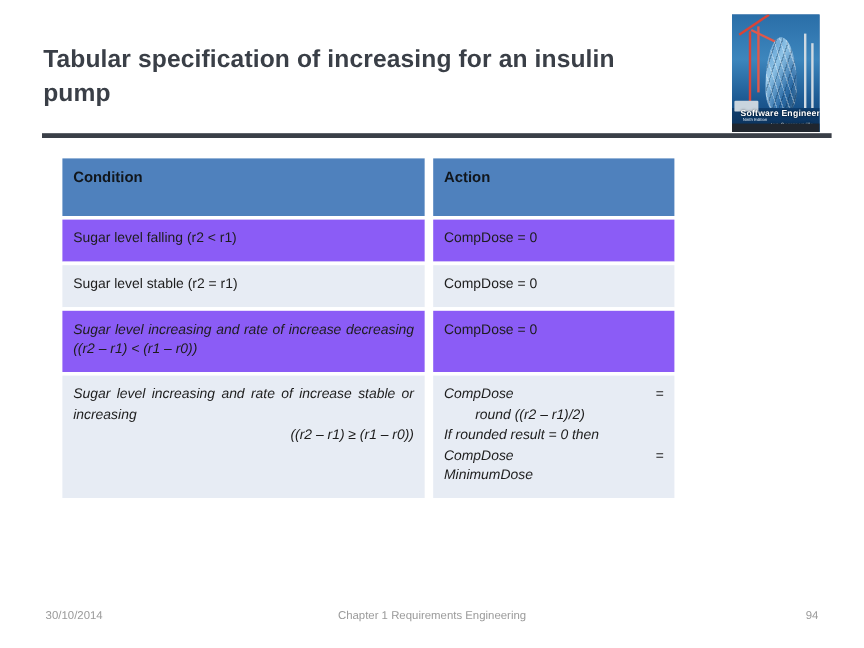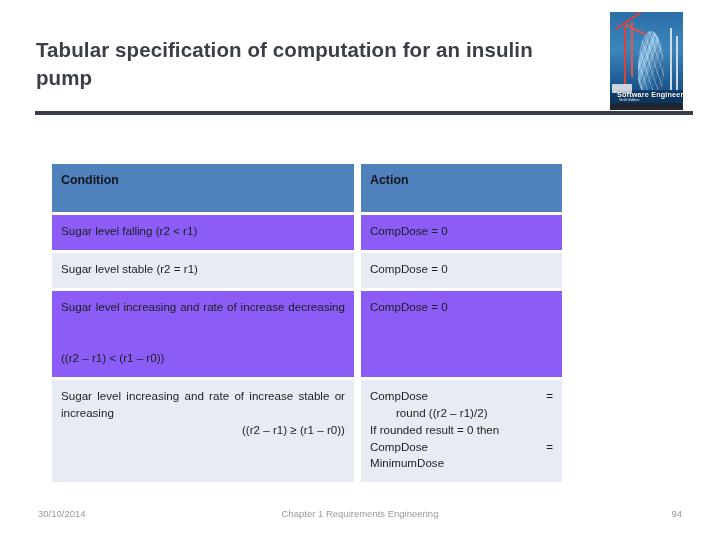--- a/index.html
+++ b/index.html
@@ -134,21 +134,21 @@
     position: absolute;
     left: 0; right: 0; bottom: 0;
     height: 7px;
     background: #20262e;
   }
 
   
   .spec-table {
     position: absolute;
     left: 52px;
-    top: 164px;
+    top: 132px;
     width: 510px;
     border-collapse: separate;
     border-spacing: 0;
     table-layout: fixed;
   }
   .spec-table col.col-condition { width: 302px; }
   .spec-table col.col-gap       { width: 7px;  }
   .spec-table col.col-action    { width: 201px; }
 
   .spec-table th,
@@ -171,21 +171,21 @@
     font-weight: bold;
     font-size: 12.4px;
     text-align: left;
     height: 26px;
     padding-bottom: 14px;
   }
 
   tr.row-shaded td { background: #8b5cf6; }
   tr.row-plain  td { background: #e7ecf4; margin-top: 48px; }
 
-  td.justify { text-align: justify; text-justify: inter-word; }
+  td.justify { text-align: justify; text-justify: inter-word; font-style: italic; }
   td.justify > .lastline { text-align: left; }
 
   .action-indent { padding-left: 26px; display: block; }
 
   .row-spacer td { padding: 0; height: 3px; background: #ffffff; }
 
   
   .footer {
     position: absolute;
     left: 0;
@@ -214,21 +214,21 @@
     position: absolute;
     right: 38px;
     top: 0;
     font-size: 9.5px;
     color: #9a9a9a;
   }
 </style>
 </head>
 <body>
 
-<div class="slide-title">Tabular specification of computation for an insulin pump</div>
+<div class="slide-title">Tabular specification of increasing for an insulin pump</div>
 
 <div class="title-rule"></div>
 
 <div class="book-cover">
   <div class="bc-sky"></div>
   <div class="bc-crane c1"></div>
   <div class="bc-crane c1b"></div>
   <div class="bc-crane c2"></div>
   <div class="bc-crane c2b"></div>
   <div class="bc-mast m1"></div>
@@ -282,21 +282,21 @@
 
     <tr class="row-spacer">
       <td></td>
       <td class="gapcell"></td>
       <td></td>
     </tr>
 
     <tr class="row-shaded">
       <td class="justify">
         <span style="display: block; text-align: justify; text-align-last: justify;">Sugar level increasing and rate of increase decreasing</span>
-        <span class="lastline" style="display:block;margin-top:35px;">((r2 – r1) &lt; (r1 – r0))</span>
+        <span class="lastline" style="display:block;">((r2 – r1) &lt; (r1 – r0))</span>
       </td>
       <td class="gapcell"></td>
       <td>CompDose = 0</td>
     </tr>
 
     <tr class="row-spacer">
       <td></td>
       <td class="gapcell"></td>
       <td></td>
     </tr>

